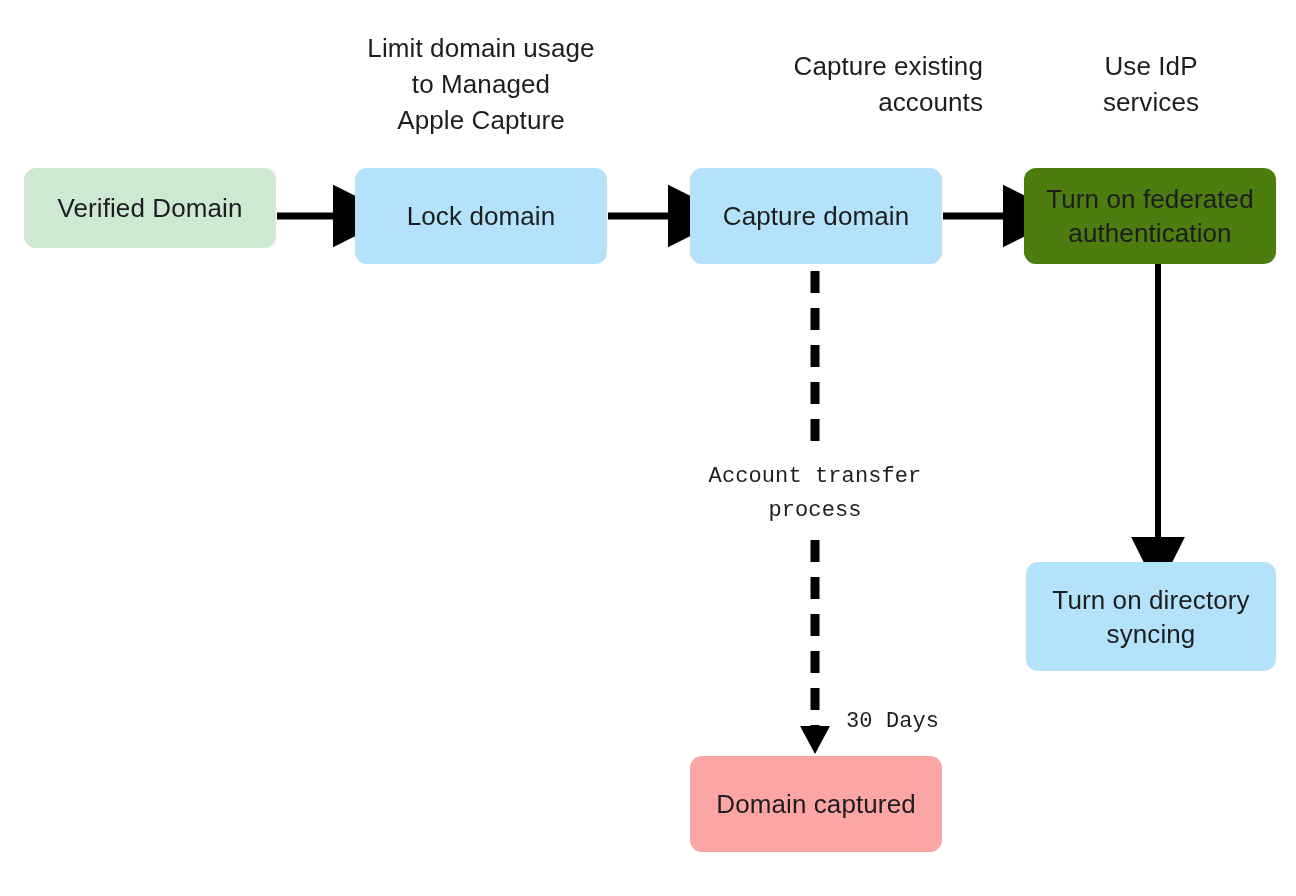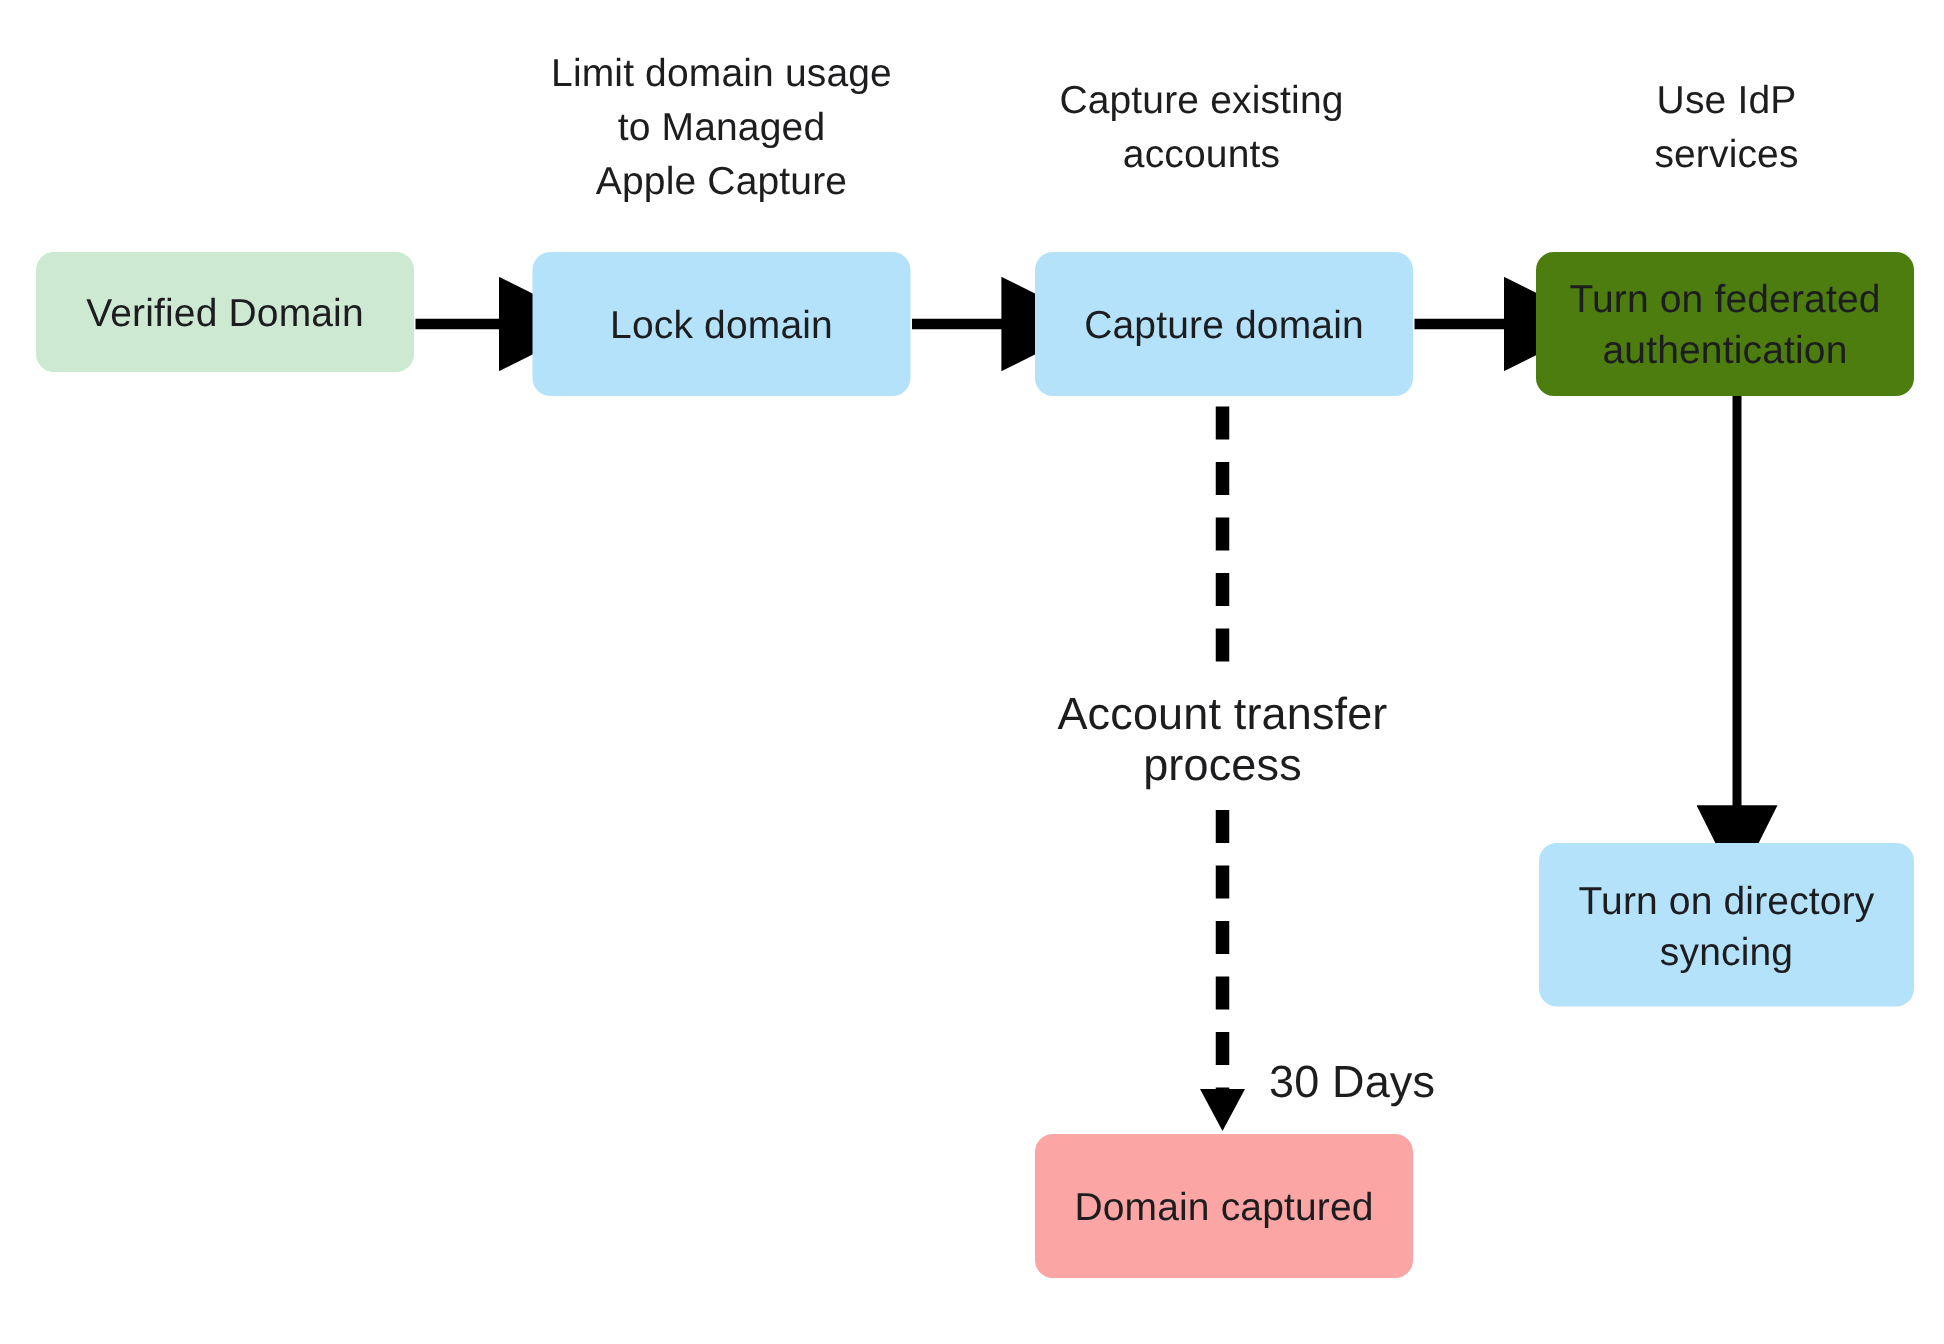--- a/index.html
+++ b/index.html
@@ -46,25 +46,26 @@
     text-align: center;
     color: #1d1d1f;
     font-size: 26px;
     line-height: 36px;
     letter-spacing: 0.1px;
     white-space: pre-line;
   }
   .edge-label {
     position: absolute;
     color: #1d1d1f;
-    font-size: 30px;
+    font-size: 22px;
     line-height: 34px;
     letter-spacing: 0.1px;
     white-space: pre-line;
     text-align: center;
+    font-family: Liberation Mono, monospace;
   }
 </style>
 </head>
 <body>
 
 <div id="canvas">
 
   <svg class="edges" viewBox="0 0 1296 896" xmlns="http://www.w3.org/2000/svg">
     <defs>
       <marker id="arrowR" markerWidth="9" markerHeight="9" refX="0.2" refY="4.5" orient="auto" markerUnits="strokeWidth">
@@ -95,21 +96,21 @@
       <line x1="815" y1="271" x2="815" y2="455" stroke="#000000" stroke-width="9" stroke-dasharray="22 15" stroke-linecap="butt"></line>
       <line x1="815" y1="540" x2="815" y2="732" stroke="#000000" stroke-width="9" stroke-dasharray="22 15" stroke-linecap="butt"></line>
       <path d="M800,726 L830,726 L815,754 z" fill="#000000"></path>
     </g>
   </svg>
 
   <div class="caption" style="left:340px; top:30px; width:282px;">Limit domain usage
 to Managed
 Apple Capture</div>
 
-  <div class="caption" style="left:660px; top:48px; width:282px;">Capture existing
+  <div class="caption" style="left:701px; top:48px; width:282px;text-align:right;">Capture existing
 accounts</div>
 
   <div class="caption" style="left:1010px; top:48px; width:282px;">Use IdP
 services</div>
 
   <div class="edge-label" style="left:683px; top:460px; width:264px;">Account transfer
 process</div>
 
   <div class="edge-label" style="left:846px; top:705px; width:140px; text-align:left;">30 Days</div>
 

